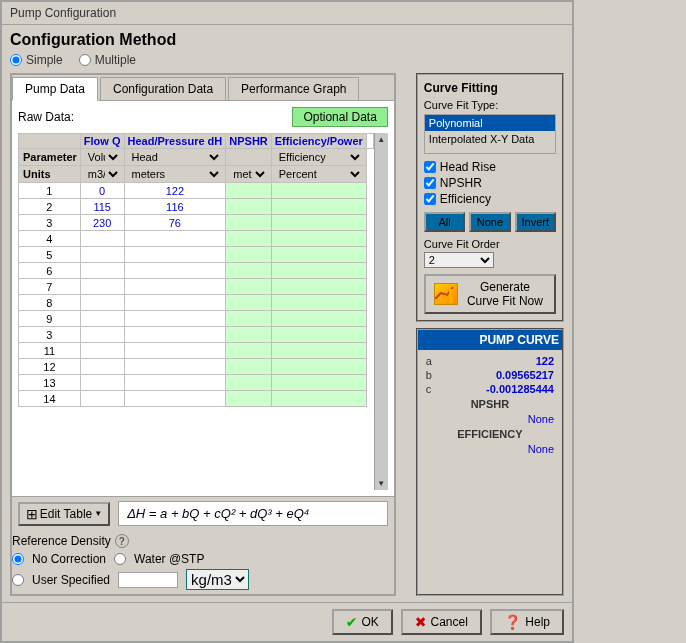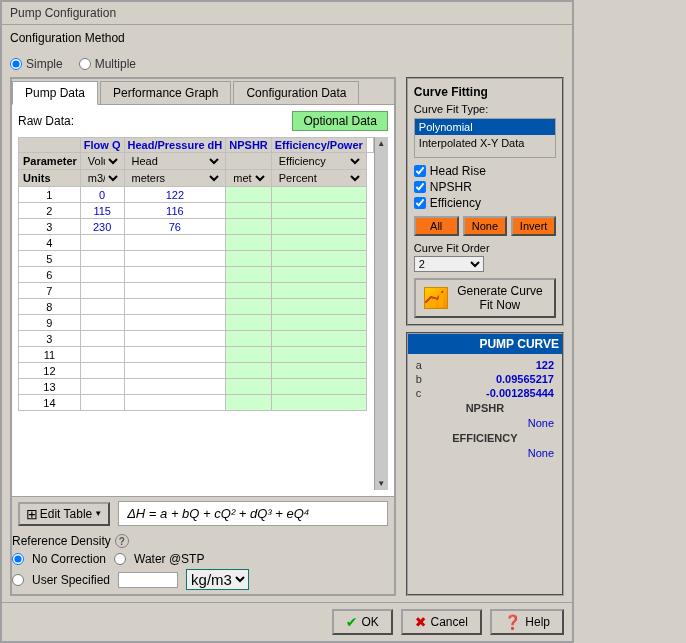--- a/index.html
+++ b/index.html
@@ -33,37 +33,38 @@
       padding: 6px 8px;
     }
     .config-method {
       margin-bottom: 6px;
     }
     .config-method label {
       font-size: 12px;
       color: #333;
     }
     .config-method .section-label {
-      font-size: 12px;
-      margin-bottom: 12px;
+      font-size: 16px;
+      margin-bottom: 4px;
+      font-weight: bold;
     }
     .radio-group {
       display: flex;
       align-items: center;
       gap: 16px;
     }
     .radio-item {
       display: flex;
       align-items: center;
       gap: 4px;
     }
     .main-panel {
       flex: 1;
       display: flex;
-      gap: 10px;
+      gap: 20px;
     }
     .left-panel {
       flex: 1;
       display: flex;
       flex-direction: column;
       border: 2px solid #a0a0a0;
       background: #d4d0c8;
     }
     .tabs {
       display: flex;
@@ -250,21 +251,21 @@
     }
     .inv-buttons {
       display: flex;
       gap: 4px;
       margin-bottom: 6px;
     }
     .inv-btn {
       flex: 1;
       padding: 2px 4px;
       font-size: 11px;
-      background: #f97316;
+      background: #0369a1;
       border: 2px outset #a0a0a0;
       cursor: pointer;
       text-align: center;
     }
     .curve-fit-order {
       margin-bottom: 6px;
     }
     .curve-fit-order label {
       font-size: 11px;
       display: block;
@@ -432,24 +433,24 @@
 
     <div class="main-panel">
 
       <div class="left-panel">
 
         <div class="tabs">
           <div class="tab active">
             <span>Pump Data</span>
           </div>
           <div class="tab">
+            <span>Configuration Data</span>
+          </div>
+          <div class="tab">
             <span>Performance Graph</span>
-          </div>
-          <div class="tab">
-            <span>Configuration Data</span>
           </div>
         </div>
 
         <div class="tab-content">
 
           <div class="raw-data-header">
             <span>Raw Data:</span>
             <button class="optional-data-btn">Optional Data</button>
           </div>
 

